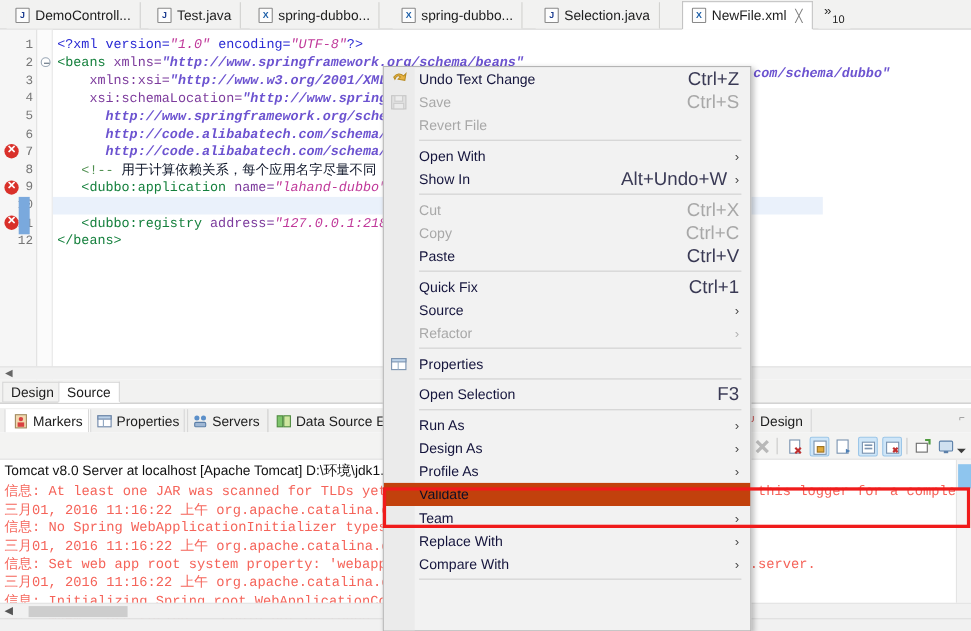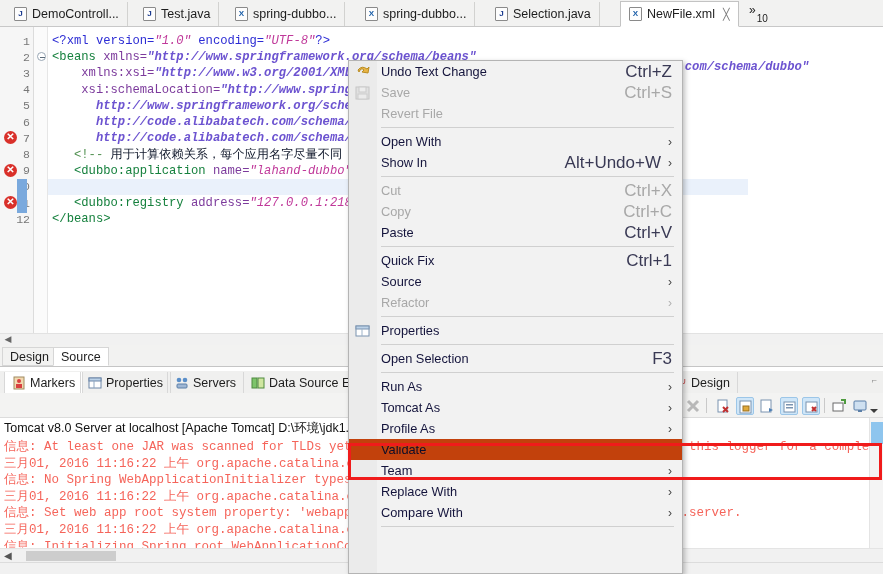--- a/index.html
+++ b/index.html
@@ -555,21 +555,21 @@
         <div class="mi">
           <span class="lbl">Open Selection</span>
           <span class="acc">F3</span>
         </div>
         <div class="msep"></div>
         <div class="mi">
           <span class="lbl">Run As</span>
           <span class="arrow">›</span>
         </div>
         <div class="mi">
-          <span class="lbl">Tomcat As</span>
+          <span class="lbl">Design As</span>
           <span class="arrow">›</span>
         </div>
         <div class="mi">
           <span class="lbl">Profile As</span>
           <span class="arrow">›</span>
         </div>
         <div class="mi highlight">
           <span class="lbl">Validate</span>
         </div>
         <div class="mi">

